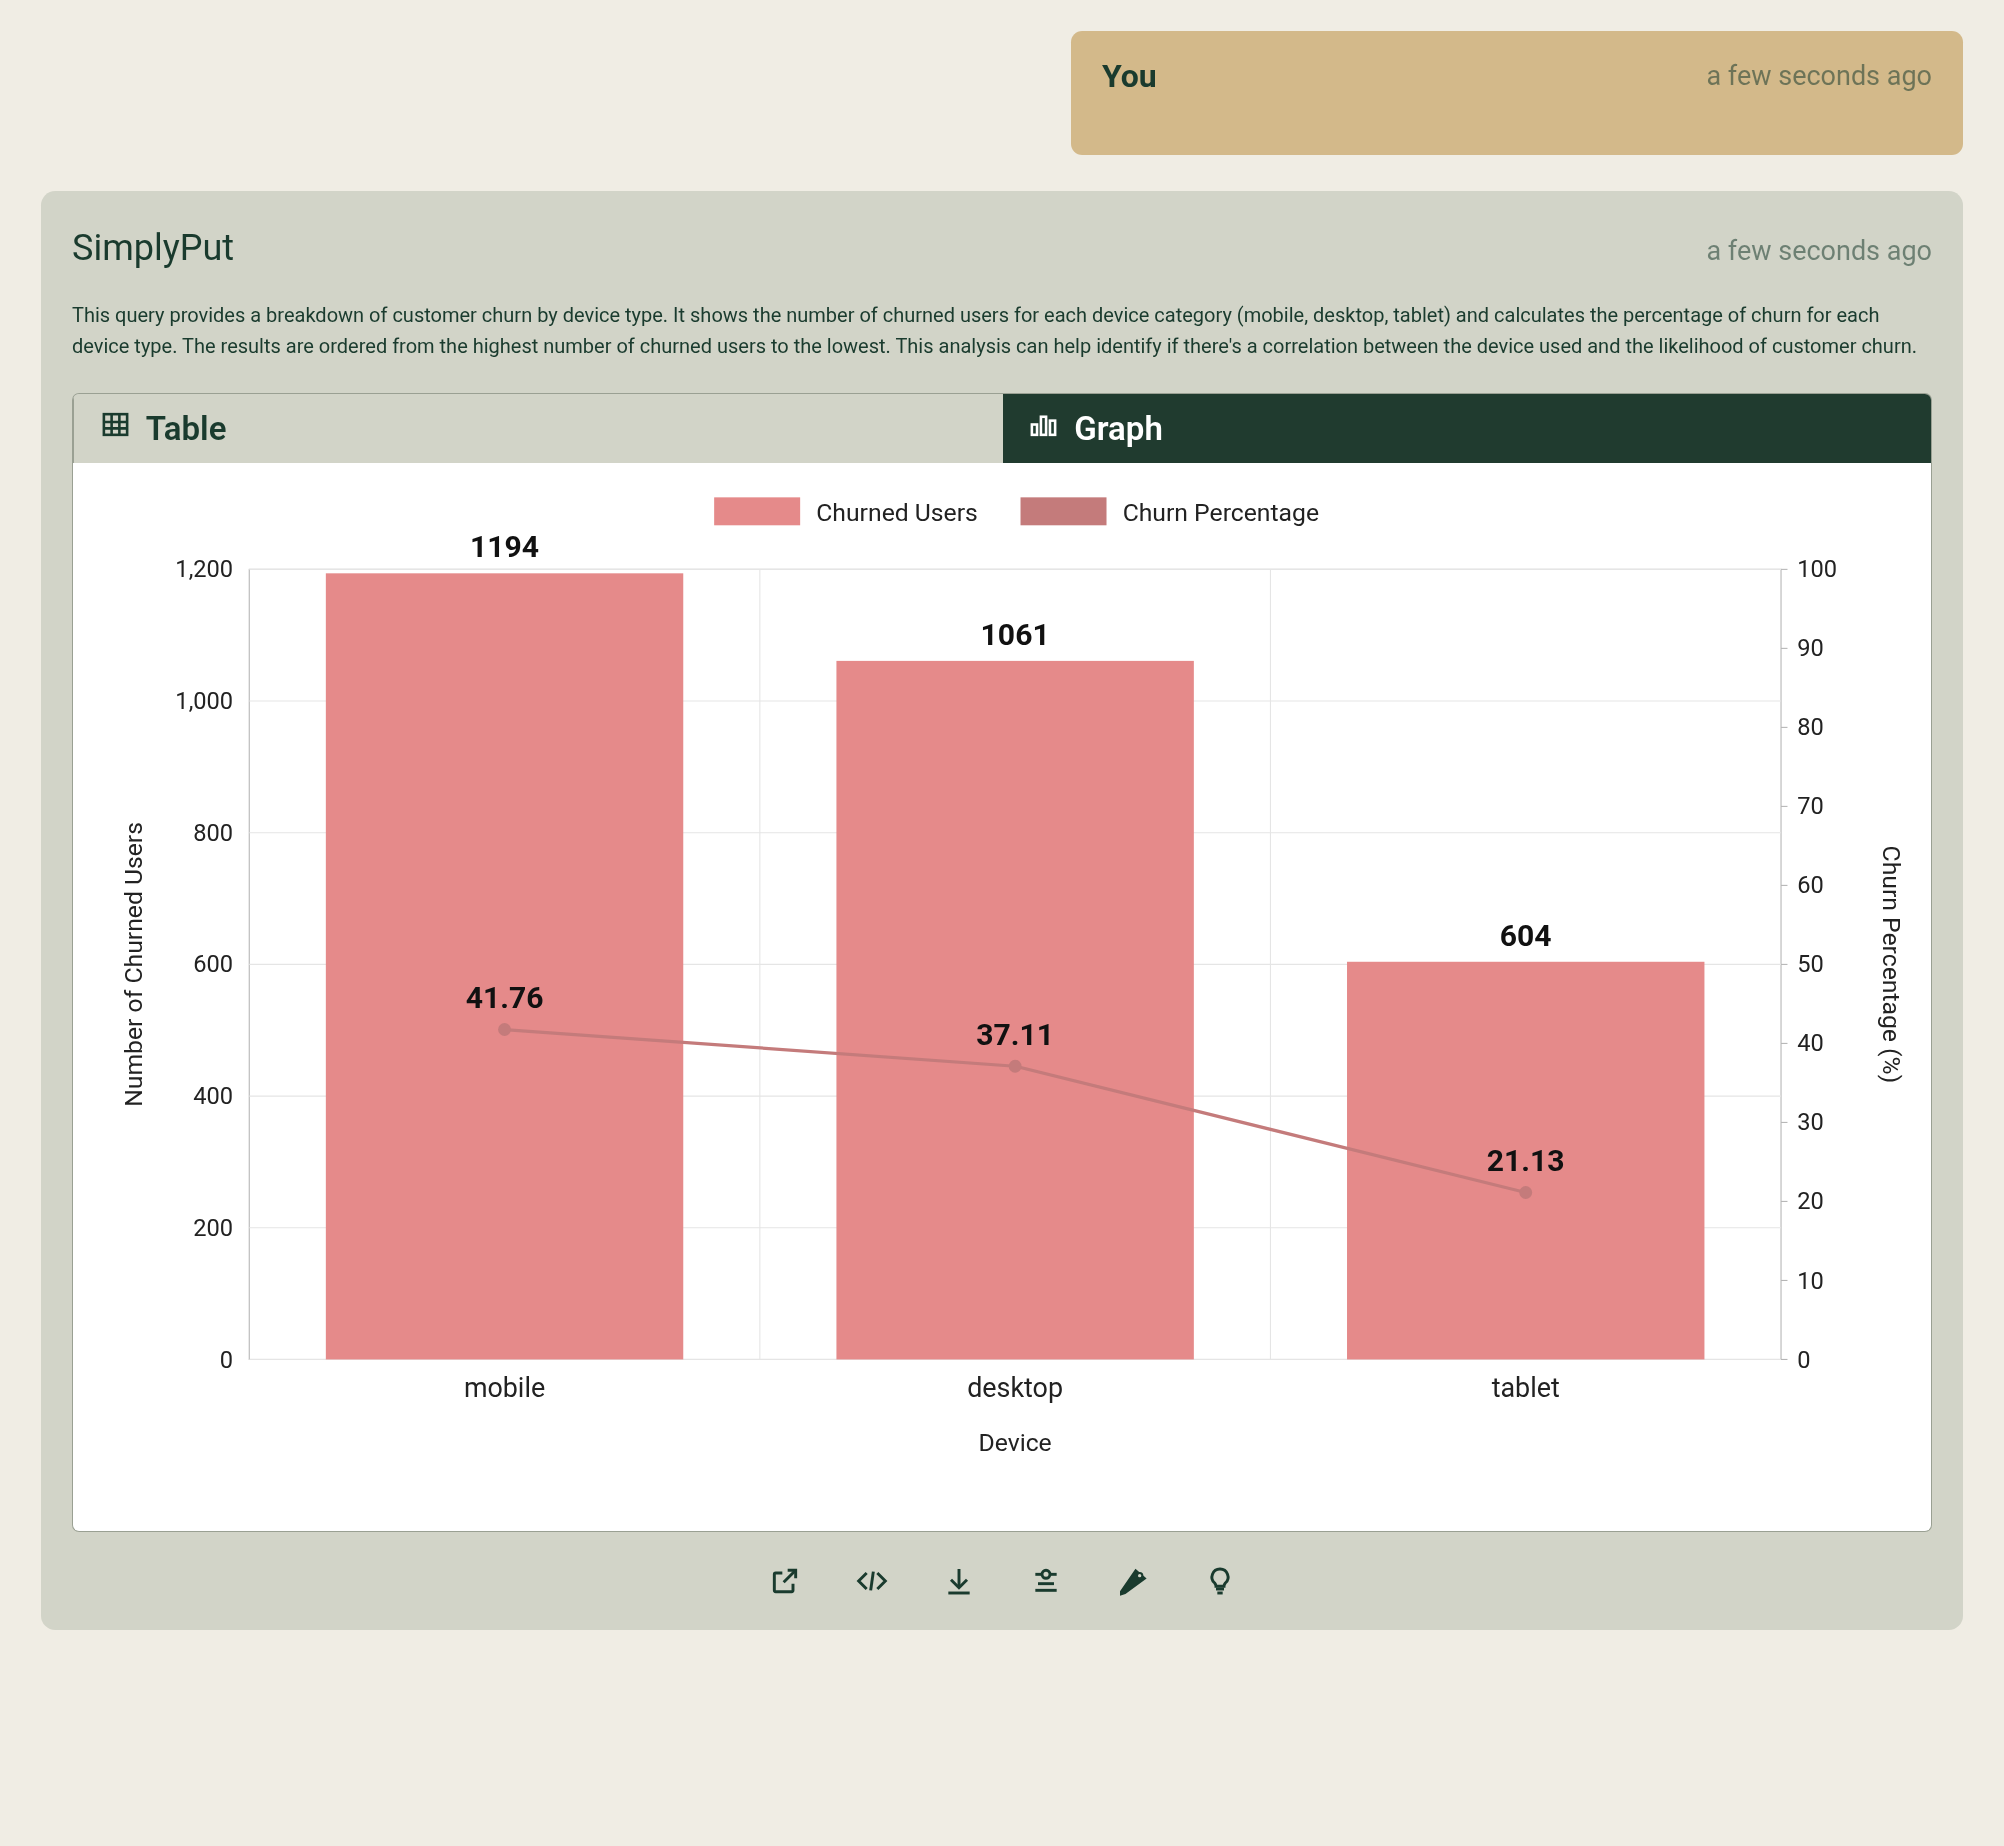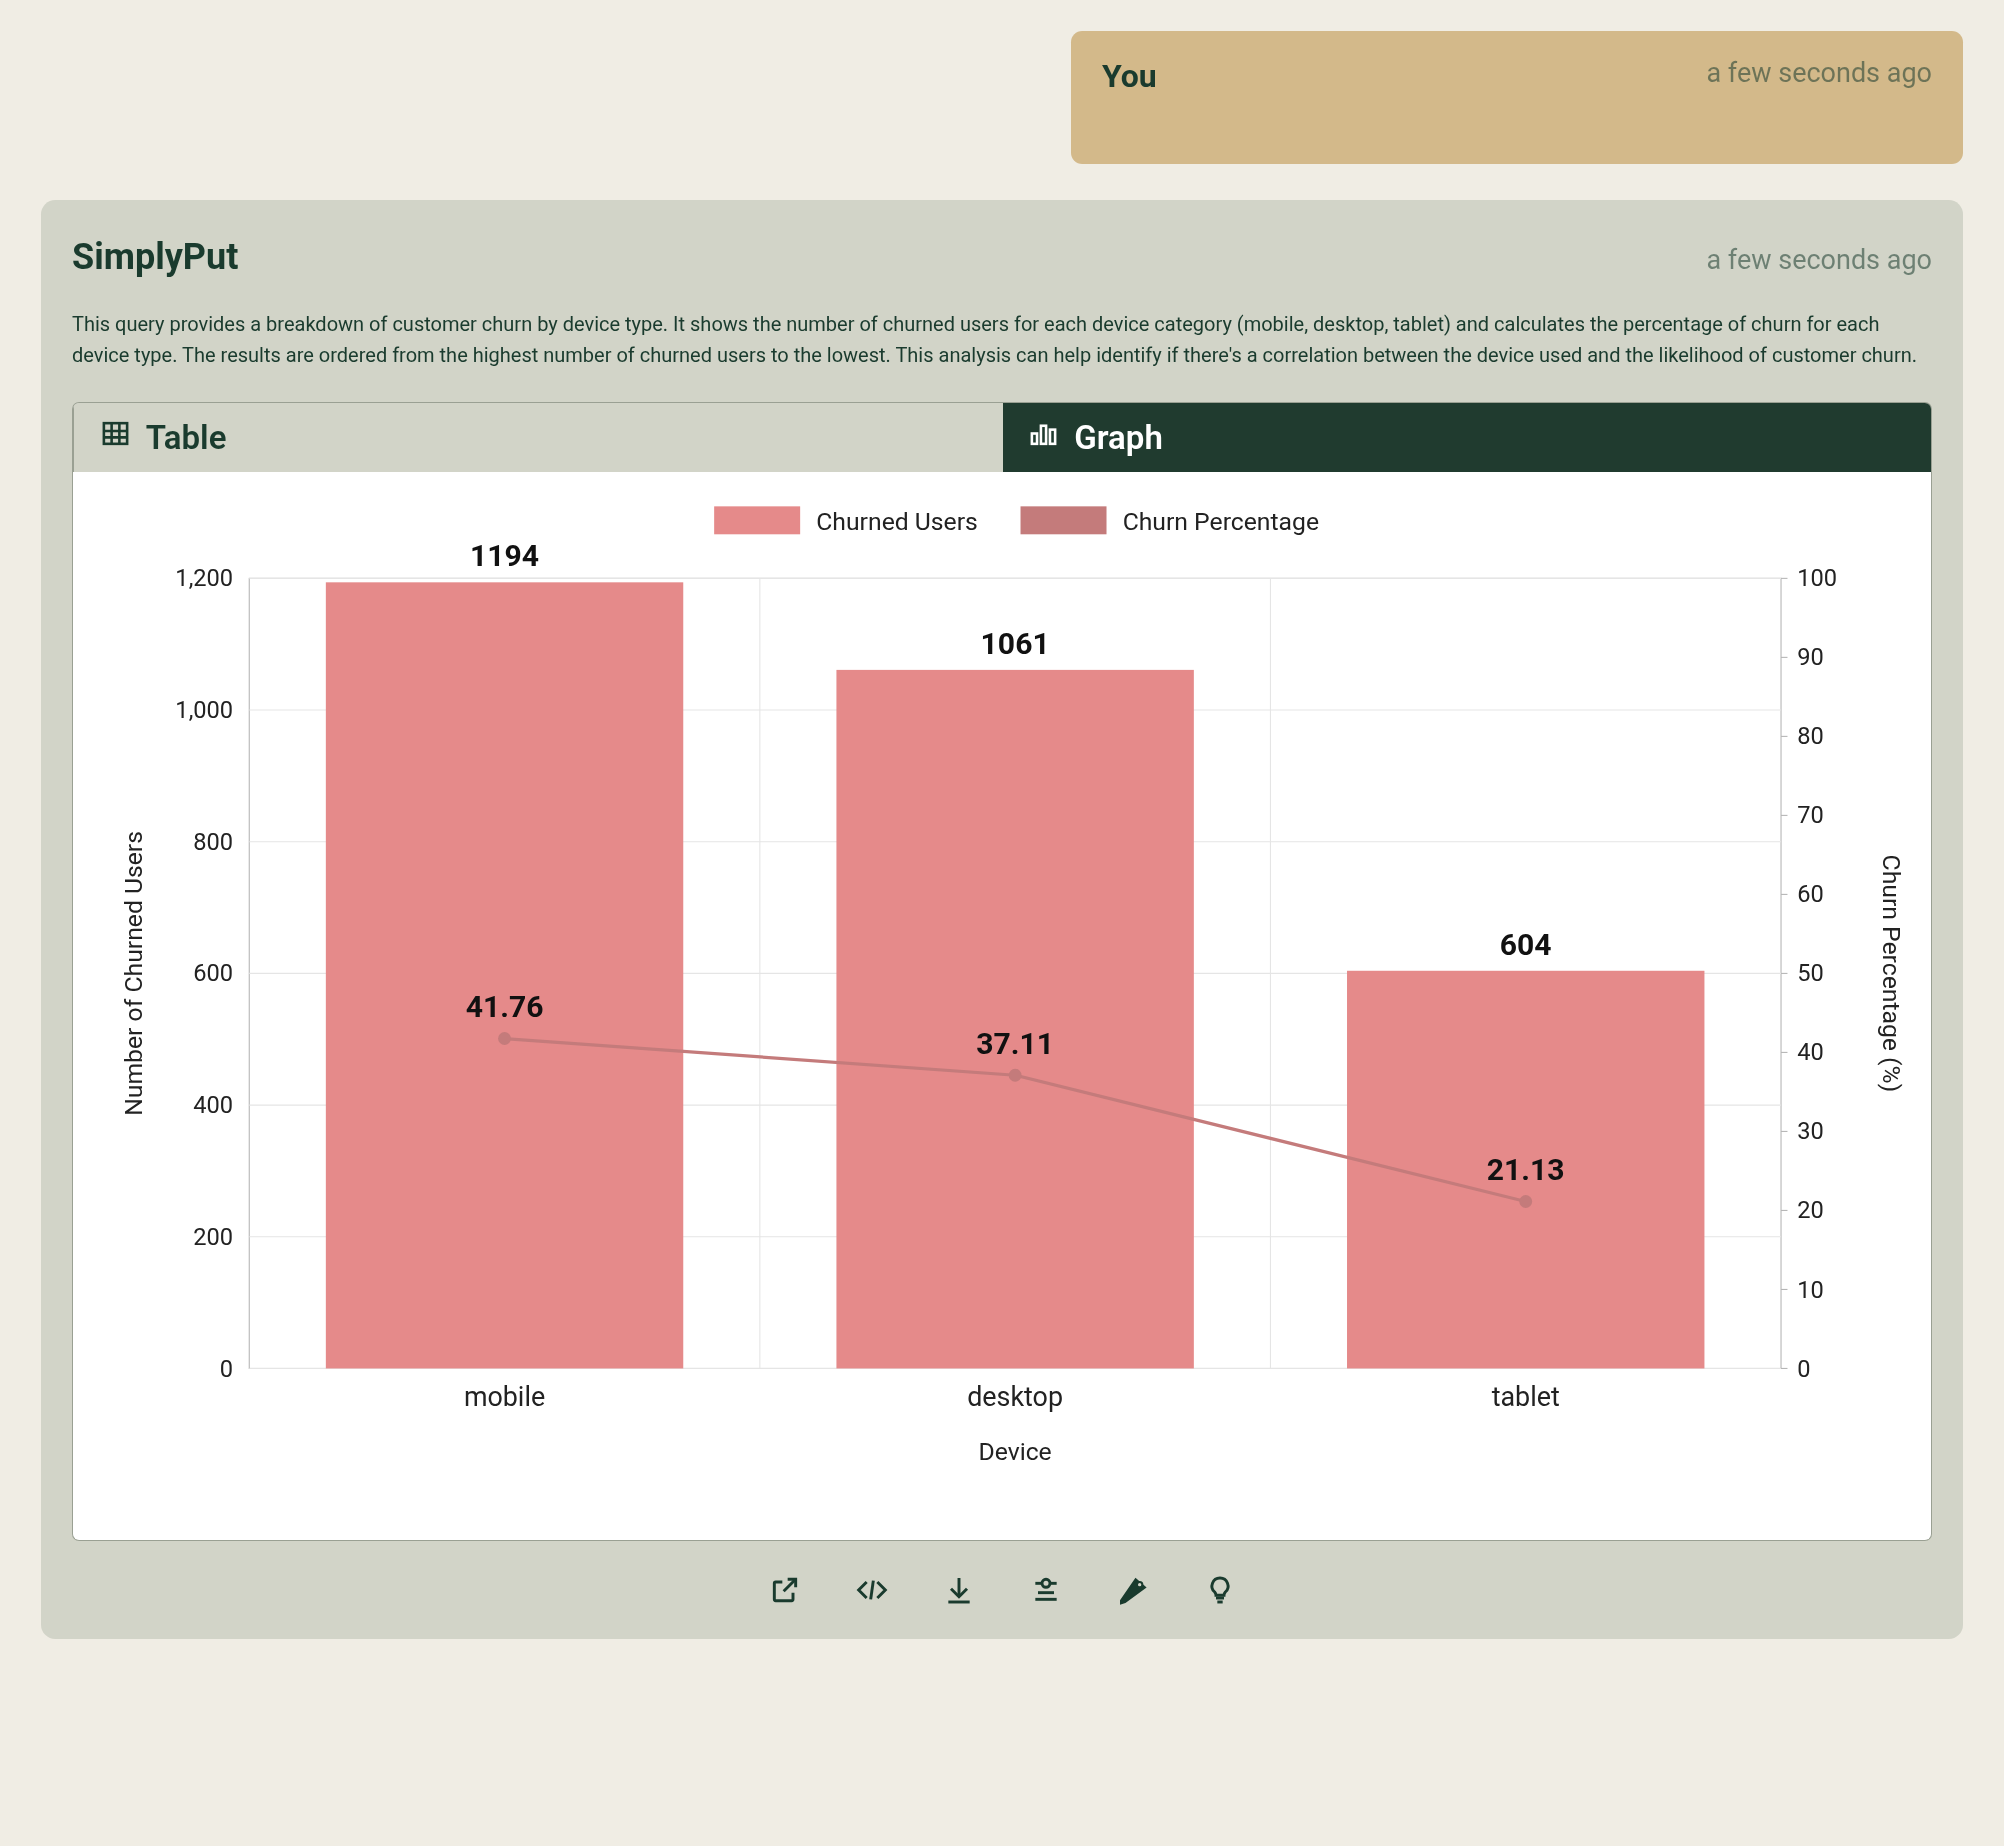--- a/index.html
+++ b/index.html
@@ -12,33 +12,33 @@
   }
 
   
   .user-row { display: flex; justify-content: flex-end; margin-bottom: 36px; }
   .user-bubble {
     background: #d3b98a;
     border-radius: 11.2px;
     padding: 25.5px 31px 31px 31px;
     width: 892px;
   }
-  .user-header { display: flex; justify-content: space-between; align-items: flex-start; margin-bottom: 38px; }
+  .user-header { display: flex; justify-content: space-between; align-items: center; margin-bottom: 29px; }
   .user-name { font-weight: 700; font-size: 32px; color: #1a3b2e; }
   .ts { font-size: 27px; color: rgba(26,59,46,0.55); }
   .user-text { font-size: 32px; color: #1a3b2e; line-height: 1.35; }
 
   
   .assistant-card {
     background: #d2d4c8;
     border-radius: 14.3px;
     padding: 36px 31px 25.5px 31px;
   }
   .assistant-header { display: flex; justify-content: space-between; align-items: baseline; margin-bottom: 31px; }
-  .assistant-name { font-weight: 700; font-size: 36px; color: #1a3b2e; }
+  .assistant-name { font-weight: 400; font-size: 36px; color: #1a3b2e; }
   .assistant-body {
     font-size: 20px;
     line-height: 1.55;
     color: #1a3b2e;
     margin-bottom: 31px;
   }
 
   
   .tabs {
     display: flex;

